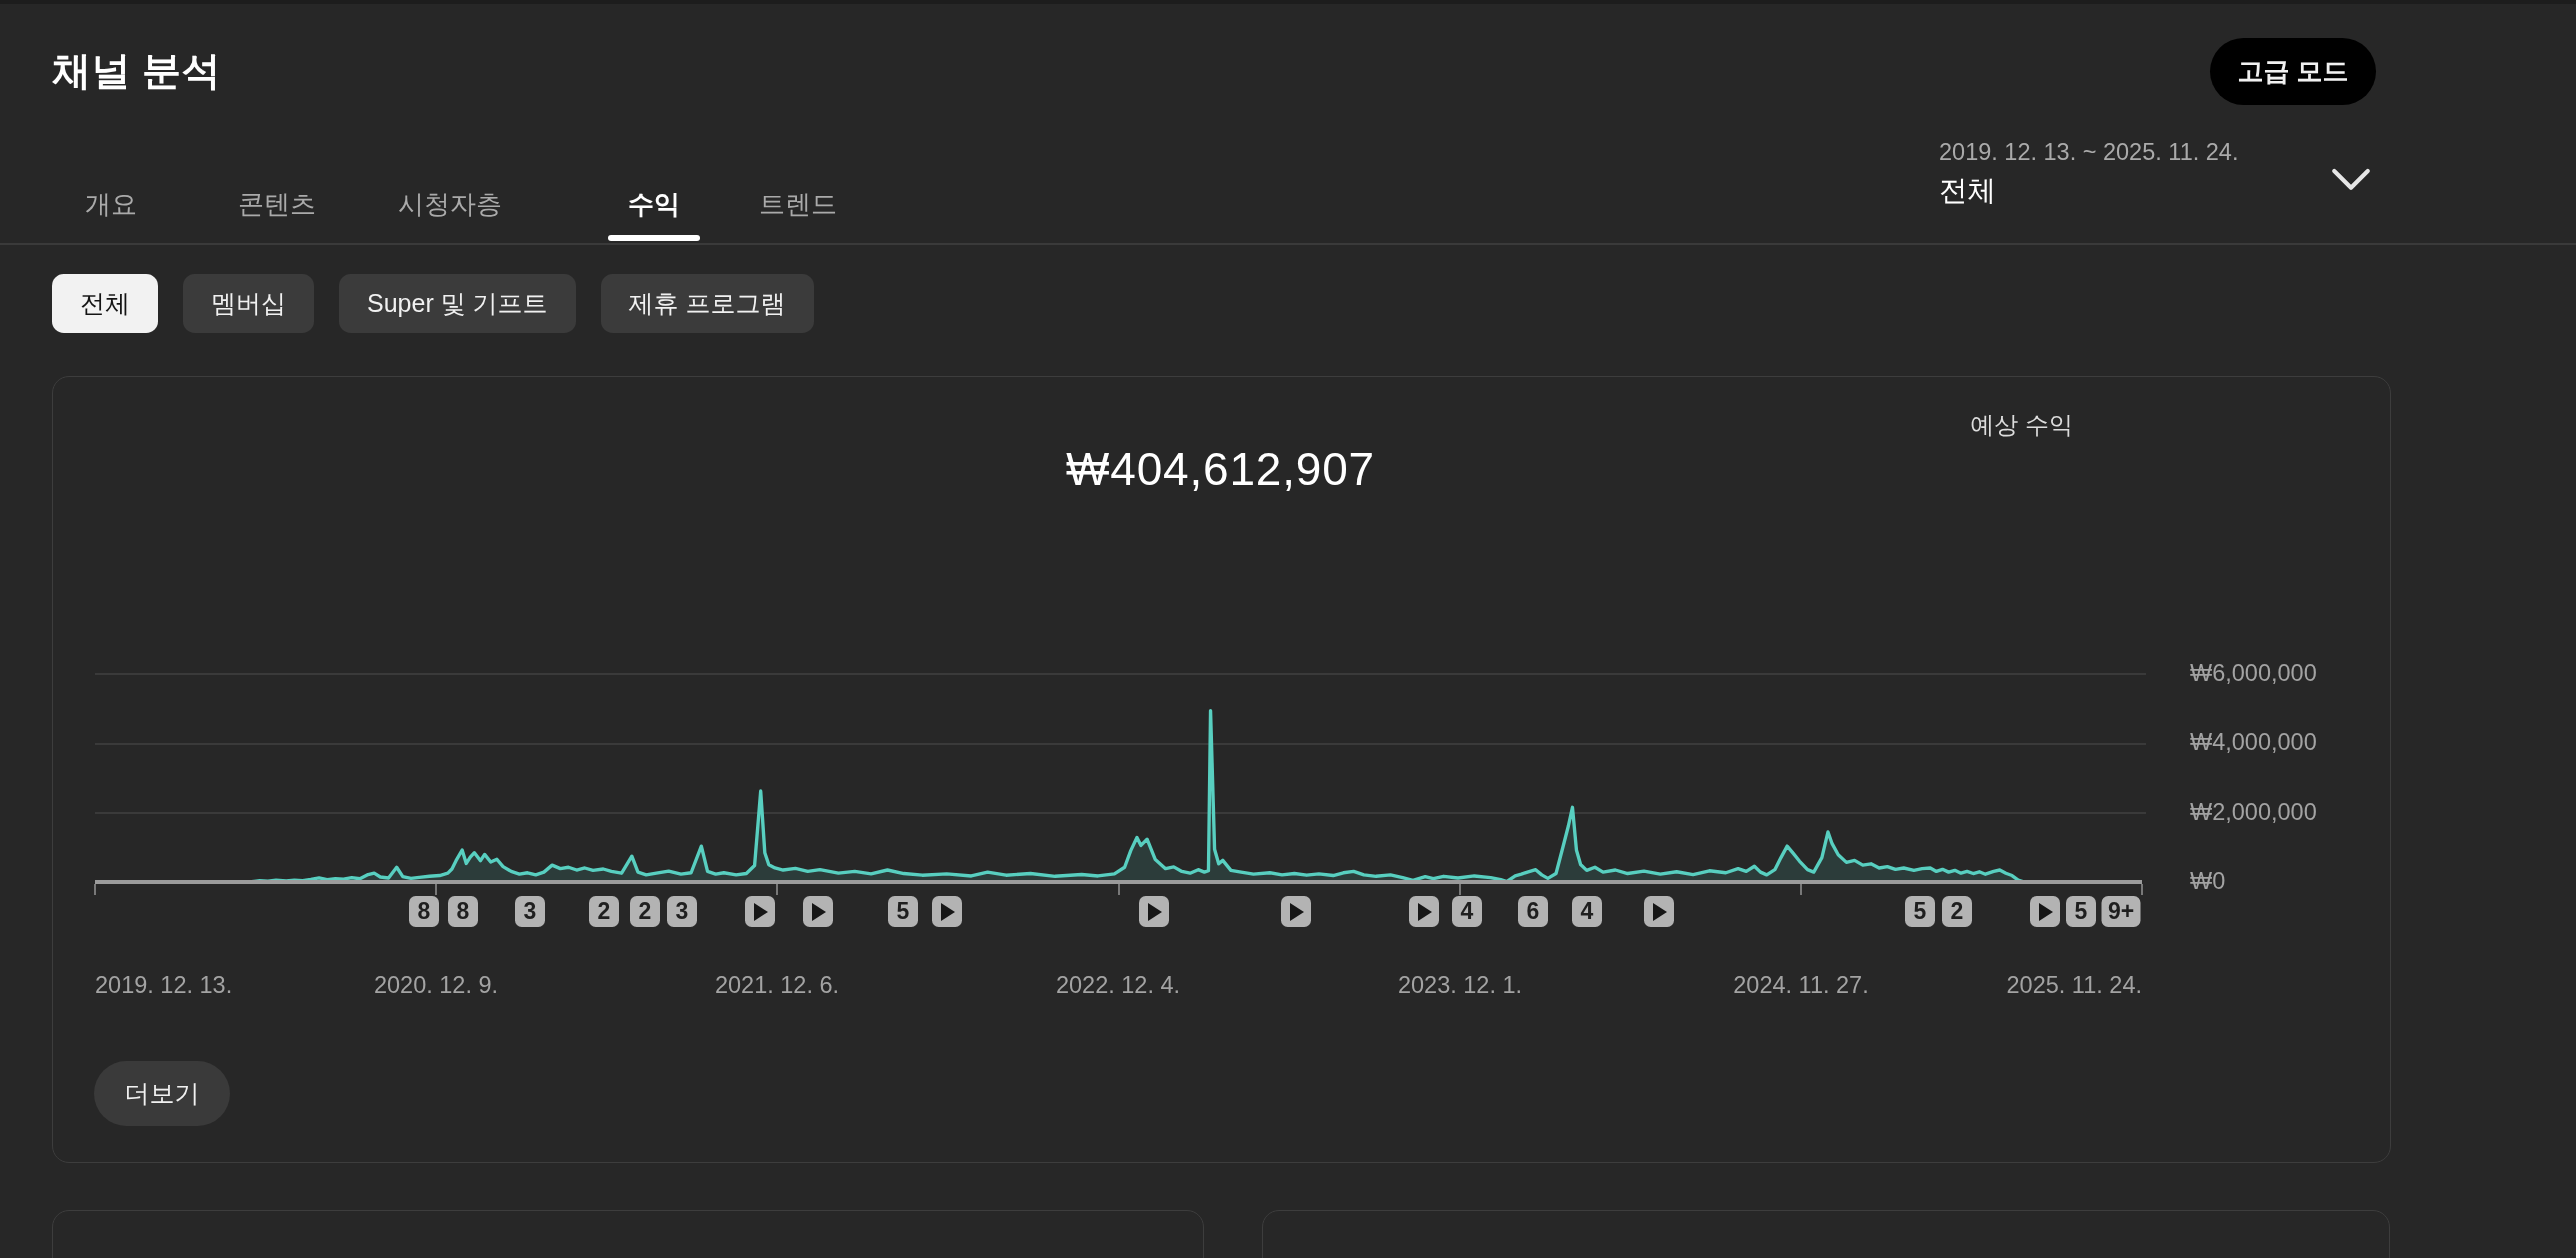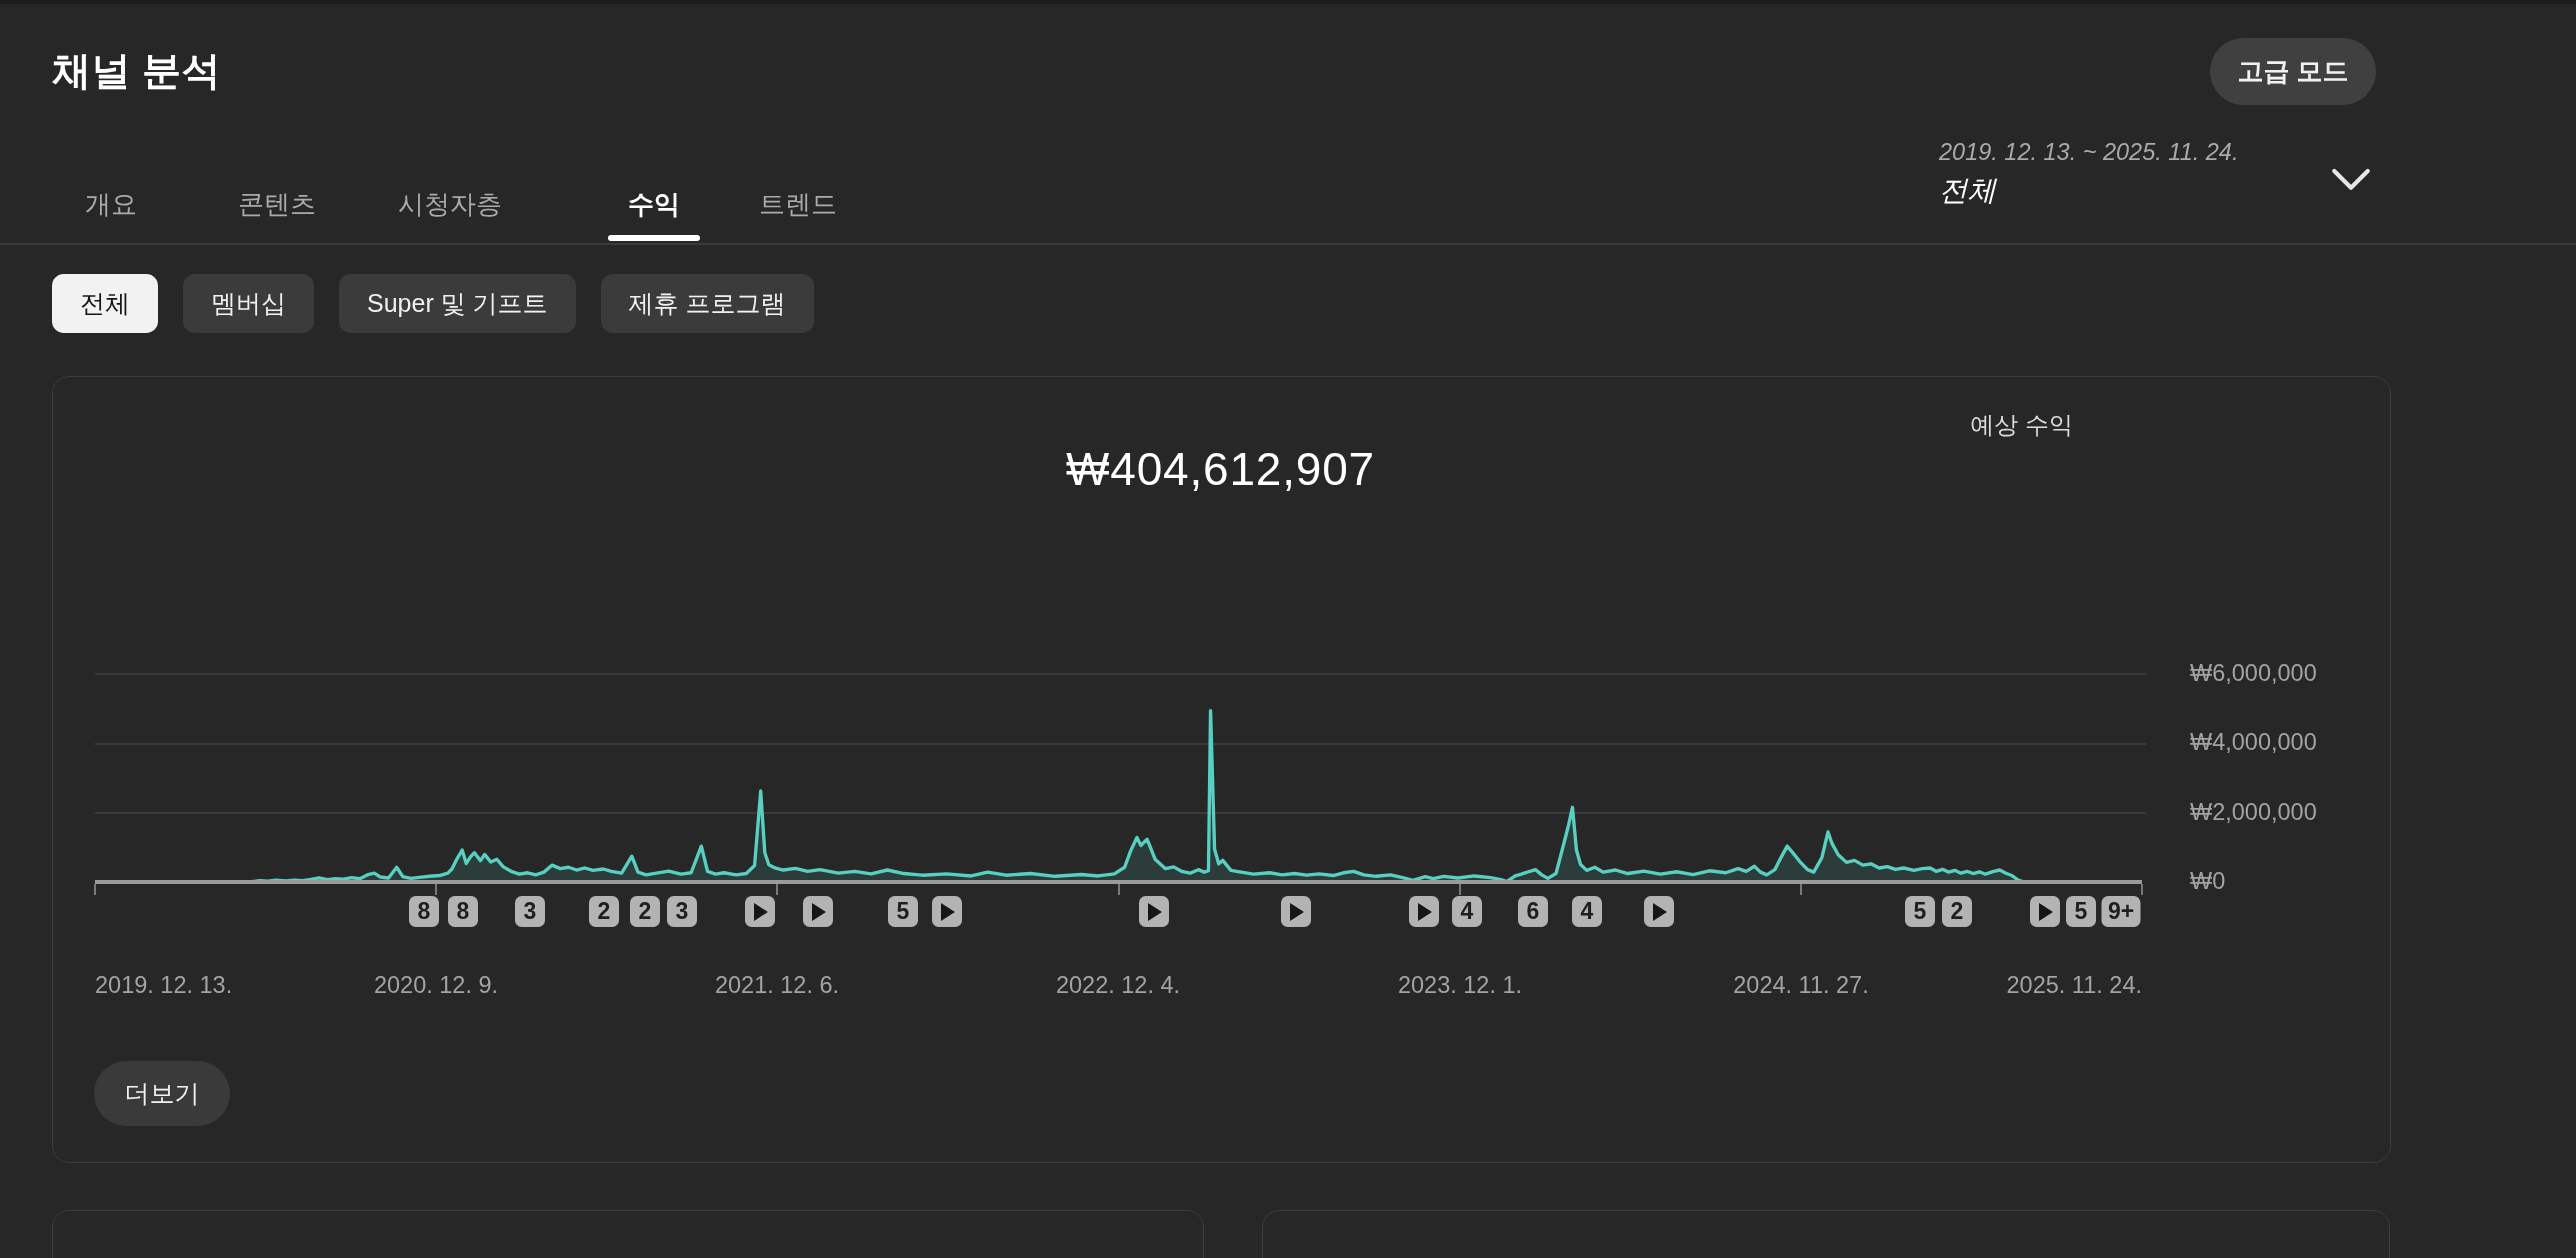--- a/index.html
+++ b/index.html
@@ -6,34 +6,34 @@
   body{
     width:2576px;height:1258px;position:relative;overflow:hidden;
     background:#272727;color:#fff;
     font-family:"Liberation Sans","DejaVu Sans",sans-serif;
   }
   .abs{position:absolute;}
   #top-strip{left:0;top:0;width:2576px;height:4.2px;background:#1d1d1d;}
   #page-title{left:52px;top:44px;font-size:39px;font-weight:700;color:#fff;letter-spacing:0.4px;}
   #advanced-mode-button{
     left:2210px;top:38px;width:166px;height:67px;border-radius:34px;
-    background:#404040;color:#f1f1f1;font-size:26px;font-weight:700;
+    background:#000000;color:#f1f1f1;font-size:26px;font-weight:700;
     display:flex;align-items:center;justify-content:center;cursor:pointer;
   }
   
   .tab{top:166px;height:77px;display:flex;align-items:center;position:absolute;cursor:pointer;}
   .tab span{font-size:26px;color:#aaaaaa;}
   .tab.active span{color:#ffffff;font-weight:700;}
   .tab.active::after{
     content:'';position:absolute;left:50%;transform:translateX(-50%);
     bottom:1.7px;width:92px;height:6.7px;border-radius:3.4px;background:#ffffff;
   }
   #tabs-divider{left:0;top:243px;width:2576px;height:1.7px;background:#3a3a3a;}
   
-  #date-range-selector{left:1939px;top:134px;width:537px;height:92px;cursor:pointer;font-style:italic;}
+  #date-range-selector{left:1939px;top:134px;width:537px;height:92px;cursor:pointer;}
   #date-range-text{position:absolute;left:0;top:5px;font-size:23.5px;color:#aaaaaa;}
   #date-preset-text{position:absolute;left:0;top:38px;font-size:28.5px;color:#ffffff;}
   #date-chevron{position:absolute;left:390px;top:32px;}
   
   #chips{left:52px;top:274px;display:flex;gap:25px;position:absolute;}
   .chip{
     height:59px;line-height:59px;padding:0 28px;border-radius:11.8px;
     background:#3b3b3b;color:#f1f1f1;font-size:25px;white-space:nowrap;cursor:pointer;
   }
   .chip.active{background:#f2f2f2;color:#141414;font-weight:500;}

